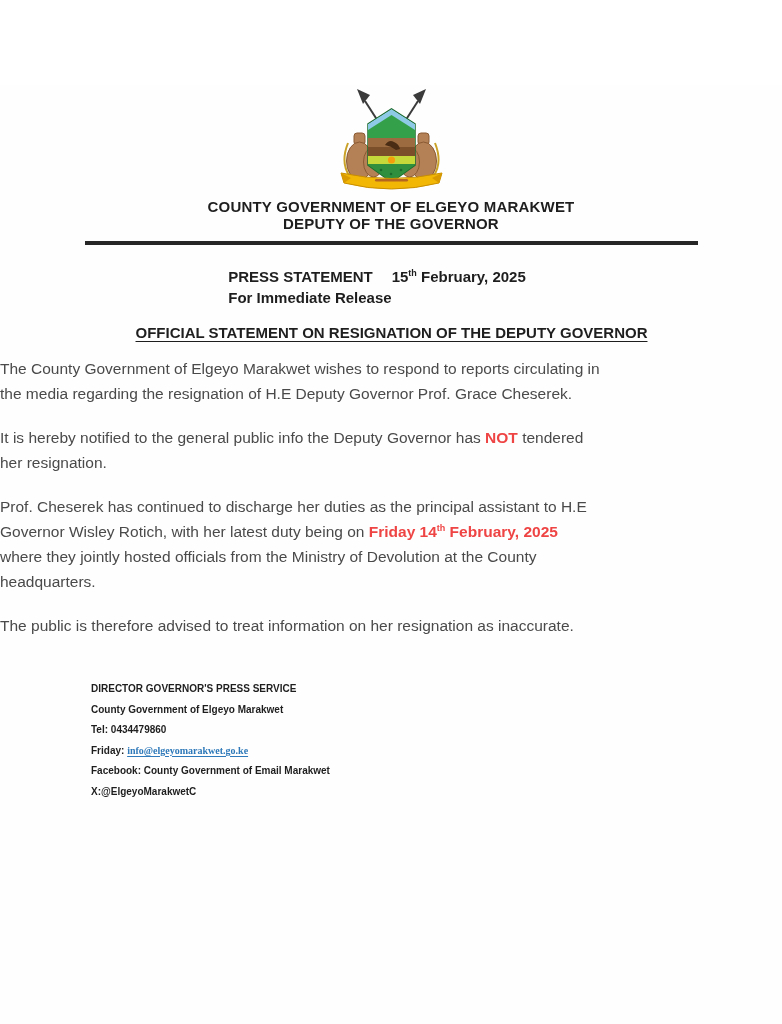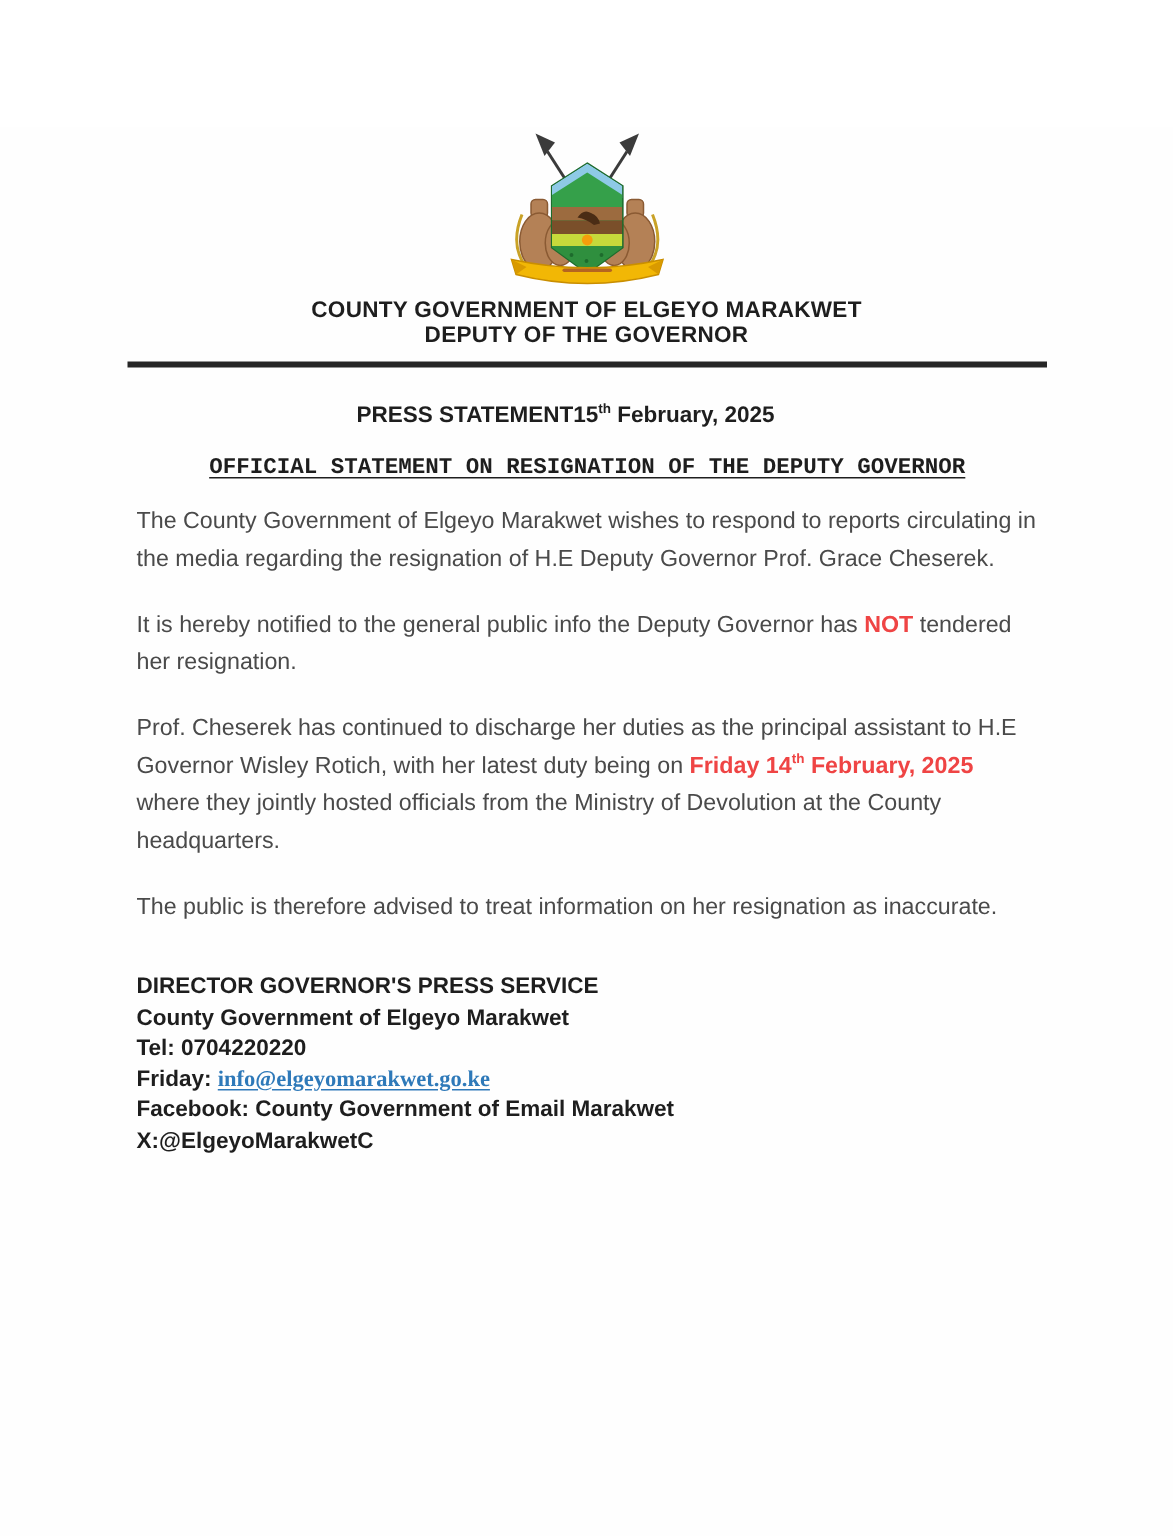--- a/index.html
+++ b/index.html
@@ -47,37 +47,35 @@
   }
   .statement-title {
     margin: 16px 0 0 85px;
     width: 613px;
     text-align: center;
     font-weight: bold;
     font-size: 15px;
     color: #1e1e1e;
     text-decoration: underline;
     text-underline-offset: 3px;
-    font-family: Liberation Mono, monospace;
   }
   .body-copy {
-    margin-left: 91px;
     width: 600px;
     font-size: 15.5px;
     line-height: 25px;
     color: #4a4a4a;
   }
   .body-copy p { margin: 0 0 19px 0; }
   .body-copy p:first-child { margin-top: 15px; }
   .body-copy b { color: #ef4444; }
   sup { font-size: 9px; vertical-align: super; line-height: 0; }
   .contact-block {
-    margin: 31px 0 0 91px;
+    margin: 41px 0 0 91px;
     font-weight: bold;
-    font-size: 15px;
+    font-size: 10px;
     line-height: 20.5px;
     color: #1e1e1e;
   }
   .email-link {
     color: #2e79b9;
     text-decoration: underline;
     text-underline-offset: 2px;
     cursor: pointer;
     font-family: Liberation Serif, serif;
   }
@@ -144,35 +142,36 @@
   <div class="org-header">
     <div>COUNTY GOVERNMENT OF ELGEYO MARAKWET</div>
     <div>DEPUTY OF THE GOVERNOR</div>
   </div>
 
   <div class="rule"></div>
 
   <div class="meta-row">
     <div>
       <div>PRESS STATEMENT</div>
+      <div>For Immediate Release</div>
     </div>
     <div><span>15</span><sup>th</sup><span> February, 2025</span></div>
   </div>
 
   <div class="statement-title">OFFICIAL STATEMENT ON RESIGNATION OF THE DEPUTY GOVERNOR</div>
 
   <div class="body-copy">
     <p>The County Government of Elgeyo Marakwet wishes to respond to reports circulating in the media regarding the resignation of H.E Deputy Governor Prof. Grace Cheserek.</p>
     <p><span>It is hereby notified to the general public info the Deputy Governor has </span><b>NOT</b><span> tendered her resignation.</span></p>
     <p><span>Prof. Cheserek has continued to discharge her duties as the principal assistant to H.E Governor Wisley Rotich, with her latest duty being on </span><b><span>Friday 14</span><sup>th</sup><span> February, 2025</span></b><span> where they jointly hosted officials from the Ministry of Devolution at the County headquarters.</span></p>
     <p>The public is therefore advised to treat information on her resignation as inaccurate.</p>
   </div>
 
   <div class="contact-block">
     <div>DIRECTOR GOVERNOR'S PRESS SERVICE</div>
     <div>County Government of Elgeyo Marakwet</div>
-    <div>Tel: 0704220220</div>
+    <div>Tel: 0434479860</div>
     <div><span>Friday: </span><a class="email-link">info@elgeyomarakwet.go.ke</a></div>
     <div>Facebook: County Government of Email Marakwet</div>
     <div>X:@ElgeyoMarakwetC</div>
   </div>
 
 </div>
 
 </body></html>

